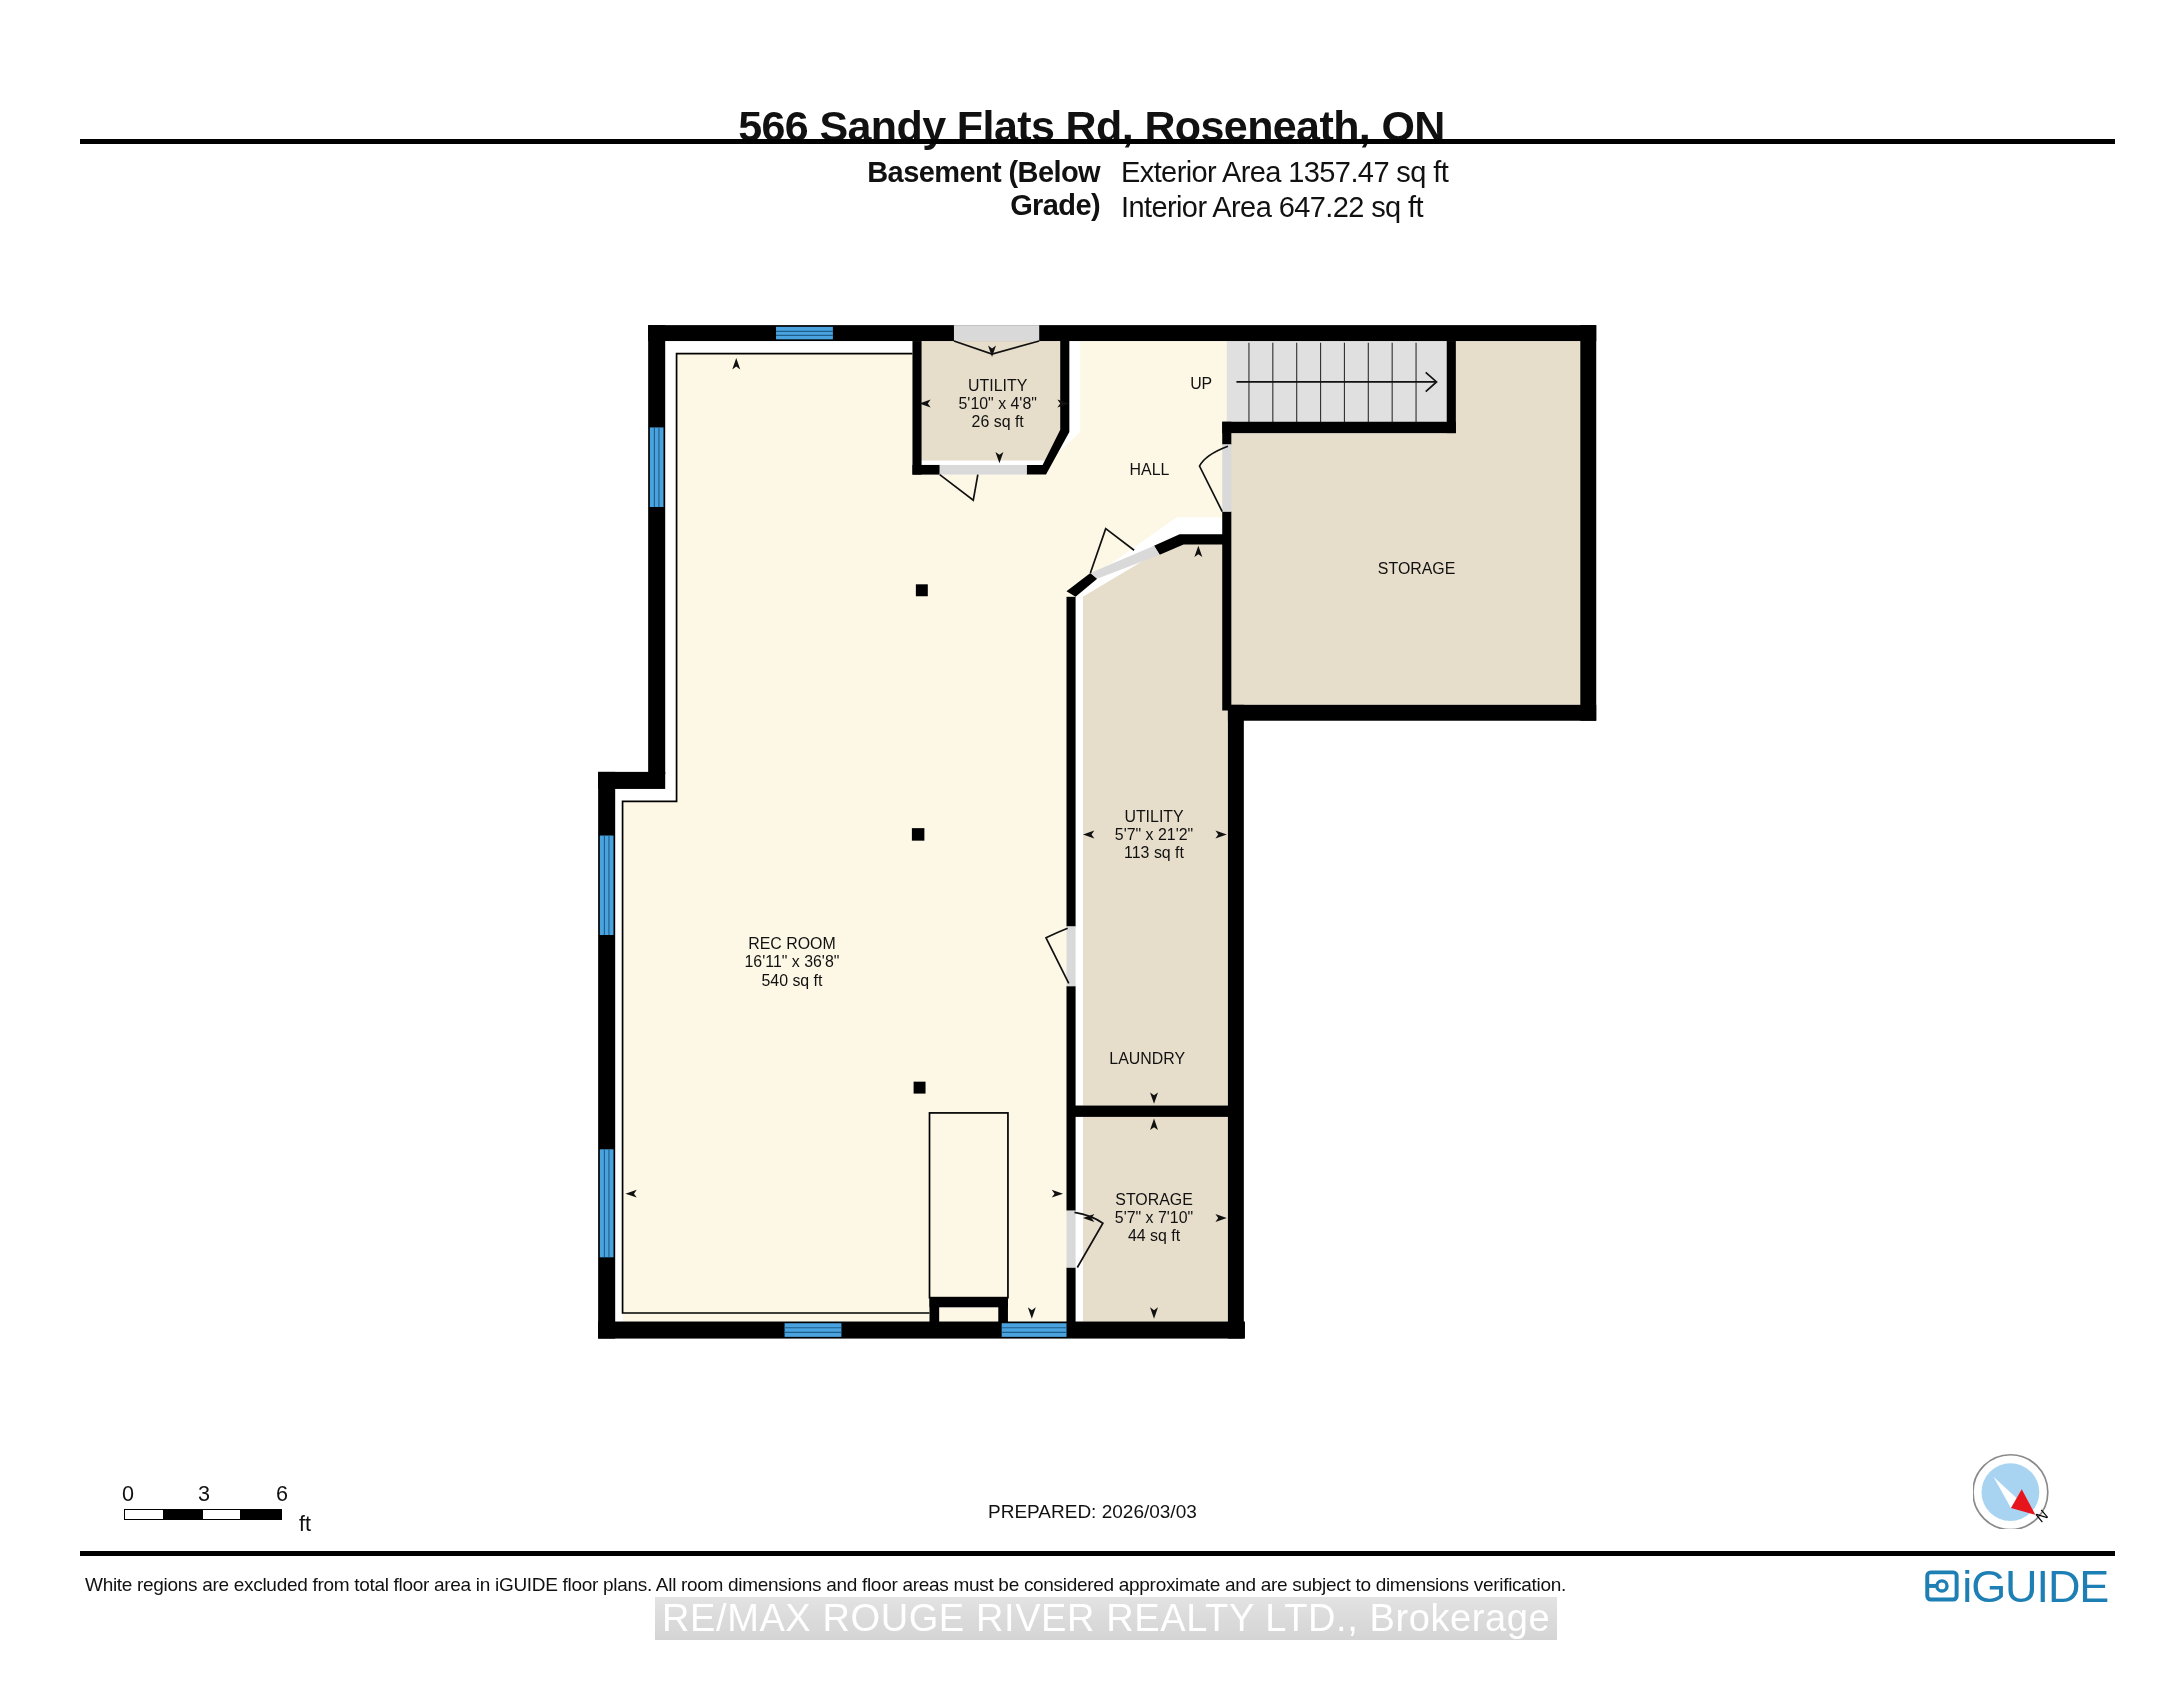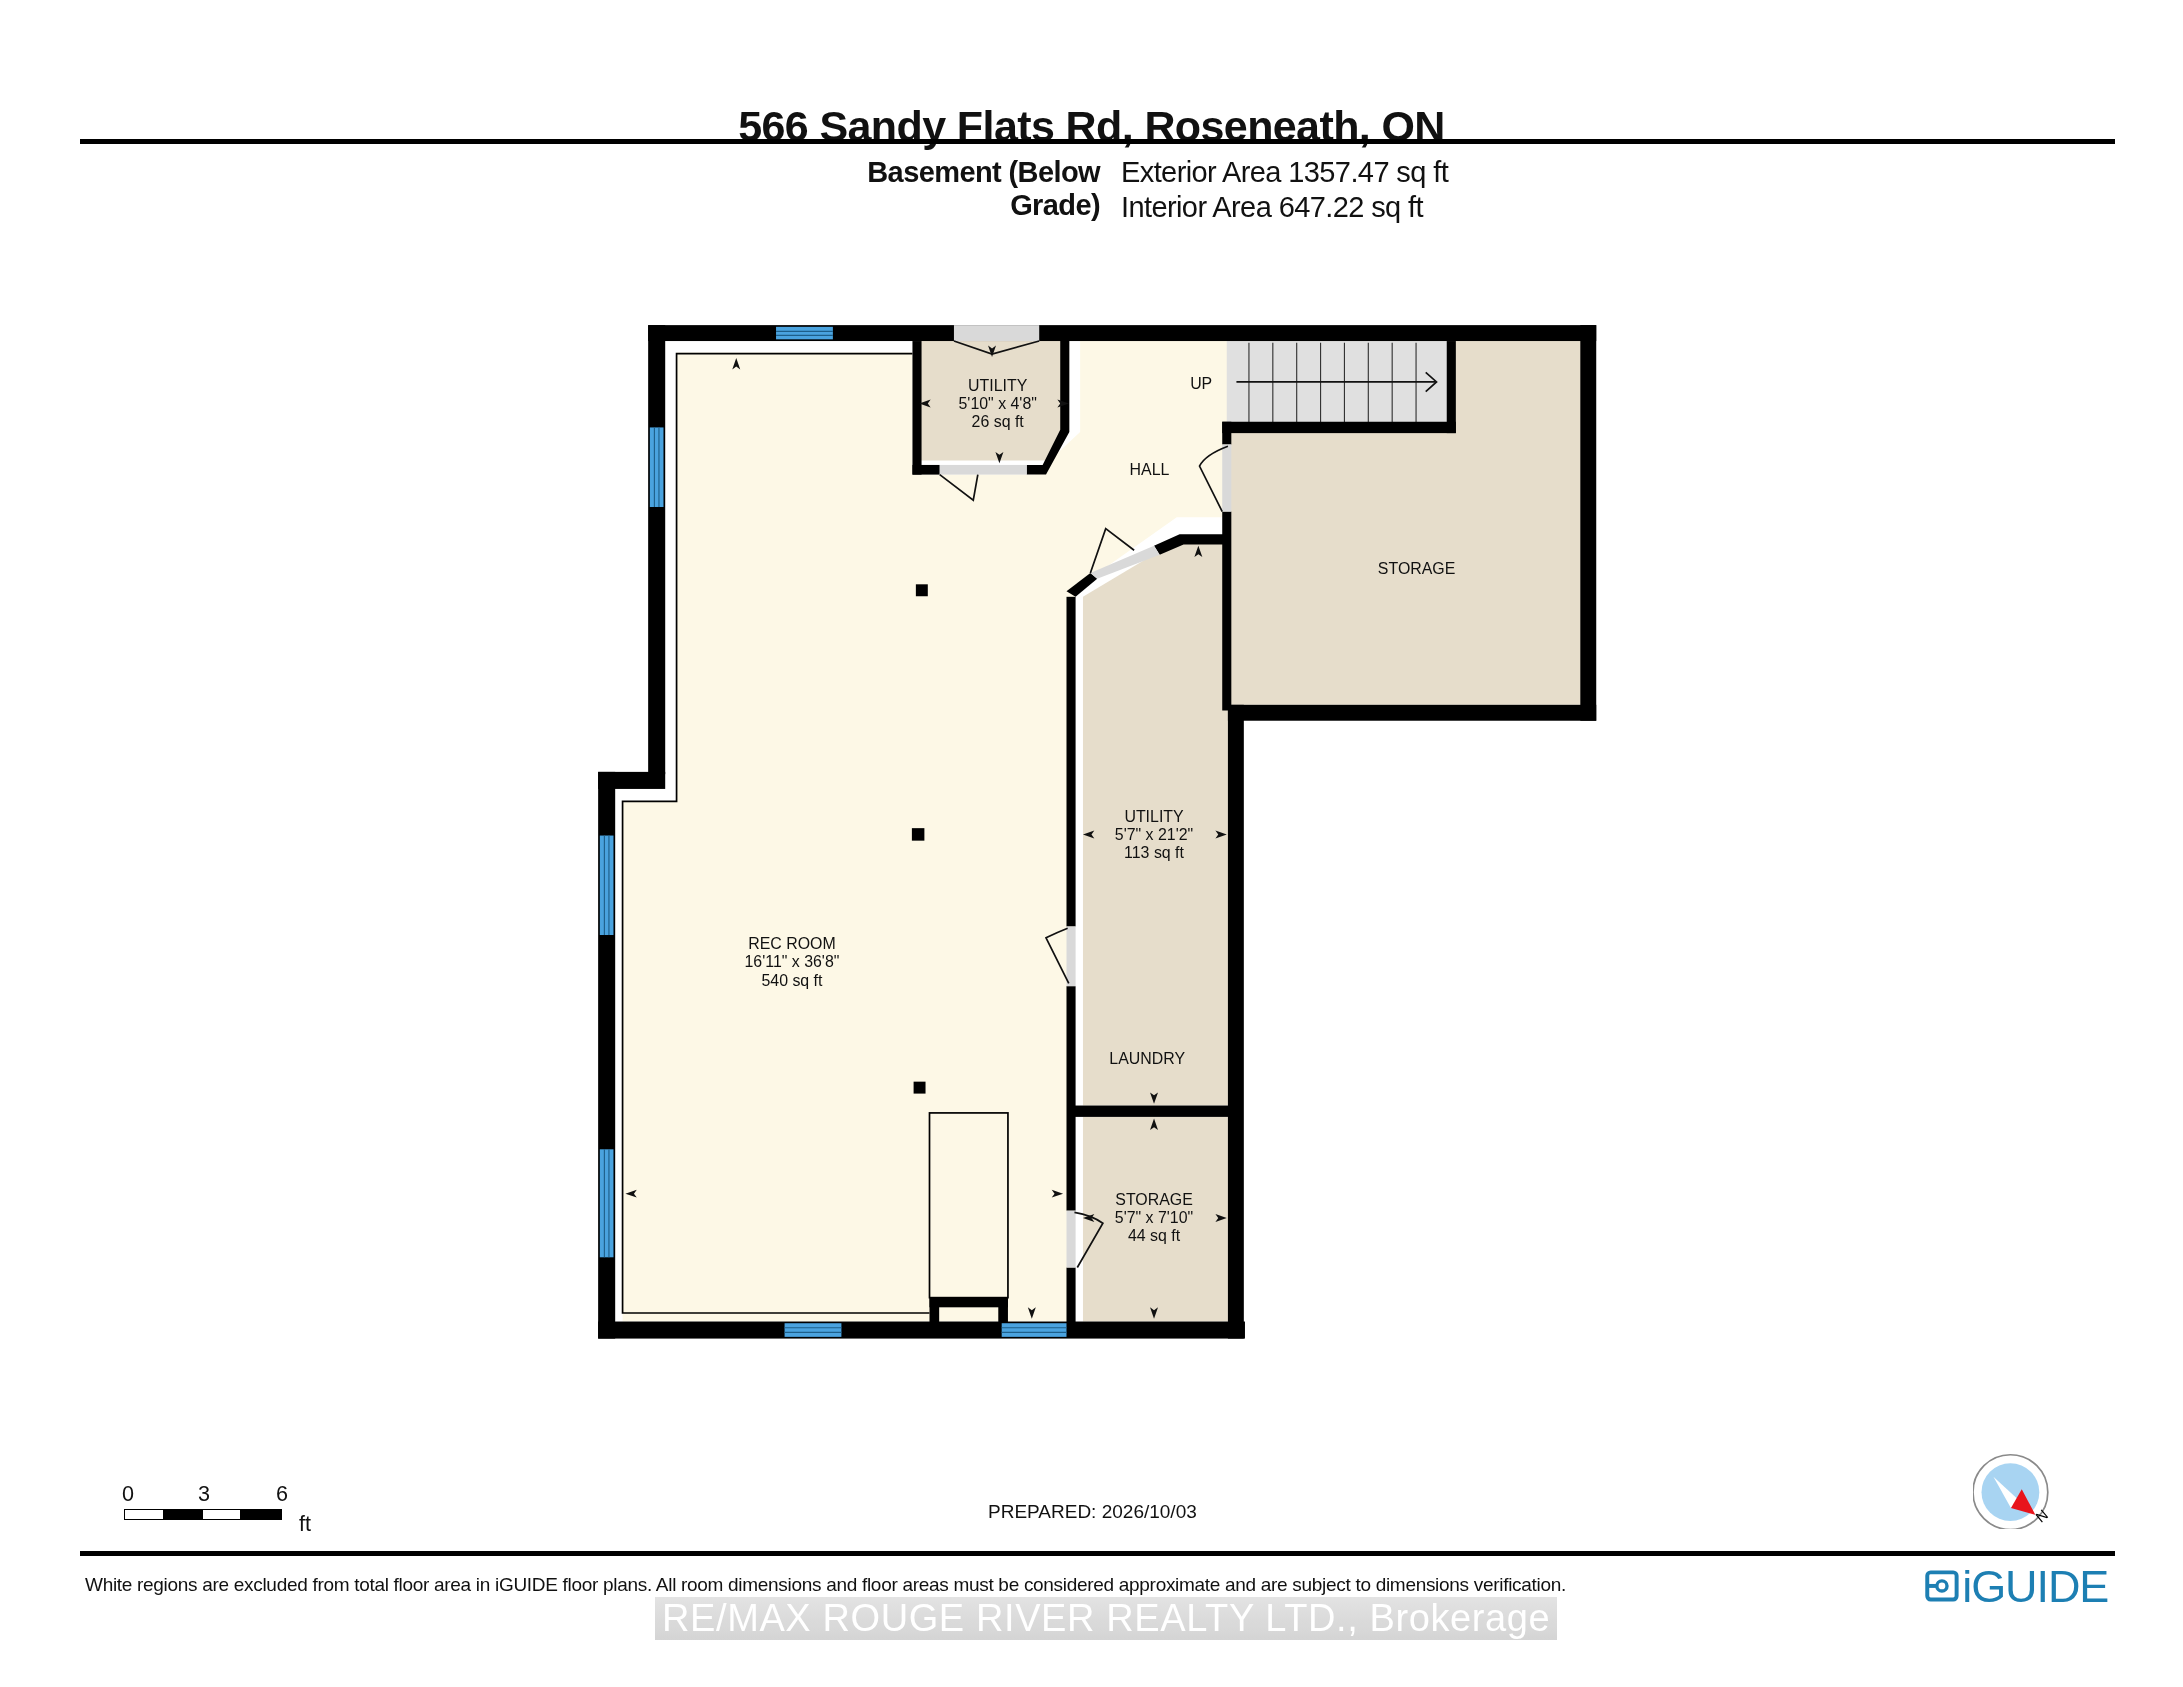--- a/index.html
+++ b/index.html
@@ -213,21 +213,21 @@
 </svg>
 
 <div class="abs" style="left:122px;top:1481px;width:216px;height:51px;">
   <span class="abs scale-num" style="left:0;top:0;">0</span>
   <span class="abs scale-num" style="left:76px;top:0;">3</span>
   <span class="abs scale-num" style="left:154px;top:0;">6</span>
   <div class="abs" style="left:1.7px;top:28.4px;width:158px;height:10.2px;border:1.7px solid #000;box-sizing:border-box;background:linear-gradient(to right,#fff 0 24.5%,#000 24.5% 50%,#fff 50% 73.5%,#000 73.5% 100%);"></div>
   <span class="abs scale-num" style="left:177px;top:30px;">ft</span>
 </div>
 
-<div class="abs prepared" style="left:988px;top:1501px;">PREPARED: 2026/10/03</div>
+<div class="abs prepared" style="left:988px;top:1501px;">PREPARED: 2026/03/03</div>
 
 <svg class="abs" style="left:1973px;top:1444px;" width="85" height="85" viewBox="0 0 150 150">
   <circle cx="66" cy="85" r="66" fill="#fff" stroke="#8a8a8a" stroke-width="3"></circle>
   <circle cx="66" cy="85" r="51" fill="#a8d4f2"></circle>
   <polygon points="36,58 82,100 67,113" fill="#fff"></polygon>
   <polygon points="86,80 67,113 110,125" fill="#e8141b"></polygon>
   <text x="120" y="140" font-size="26" transform="rotate(-40 120 140)">N</text>
 </svg>
 
 <div class="abs rule" style="left:80px;top:1551px;width:2035px;height:4.5px;"></div>

